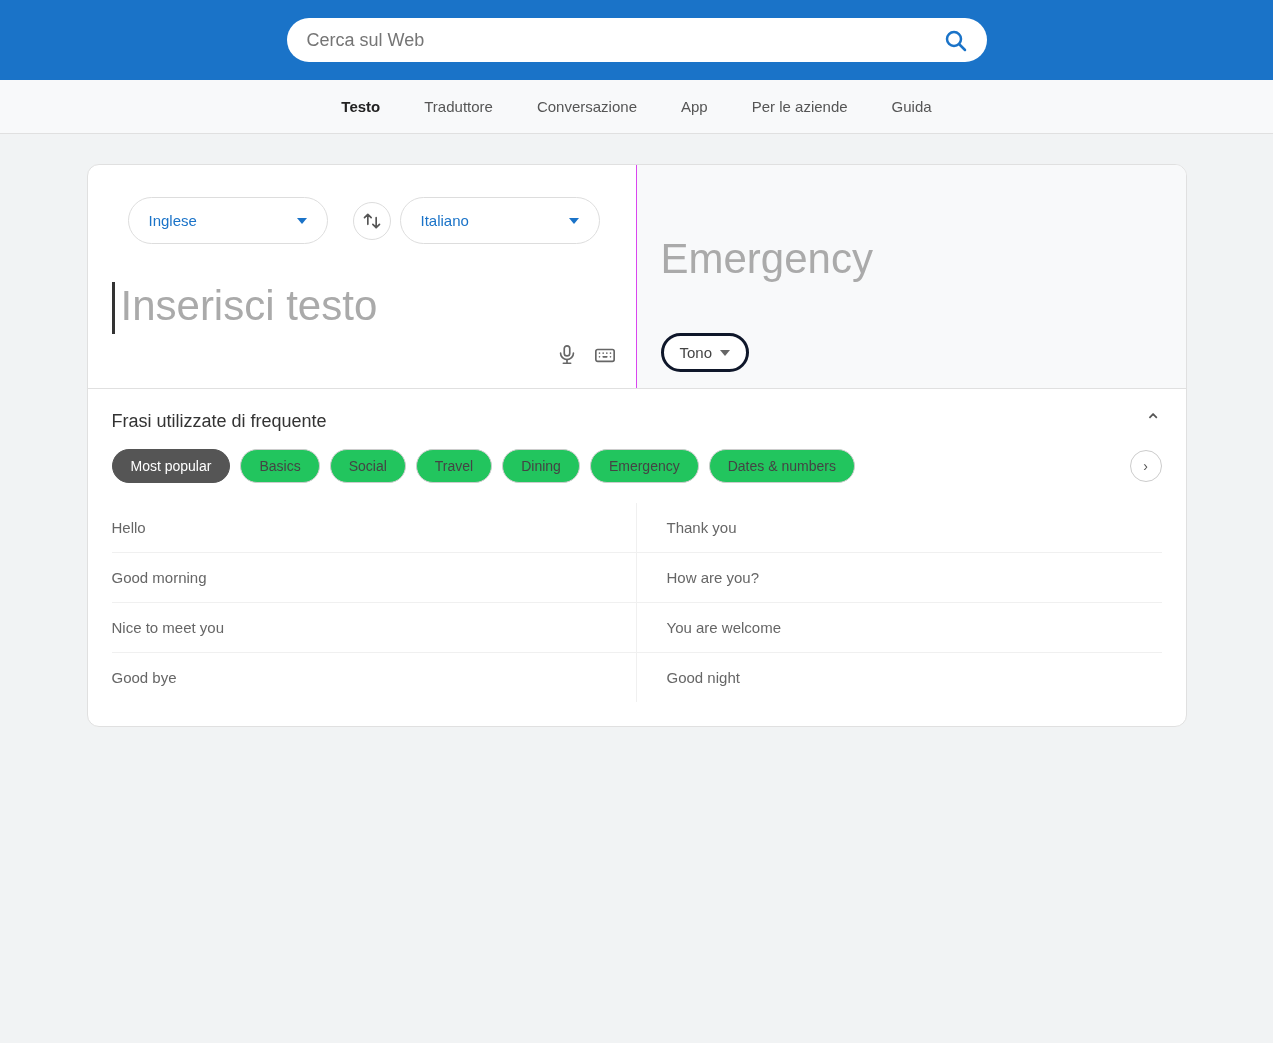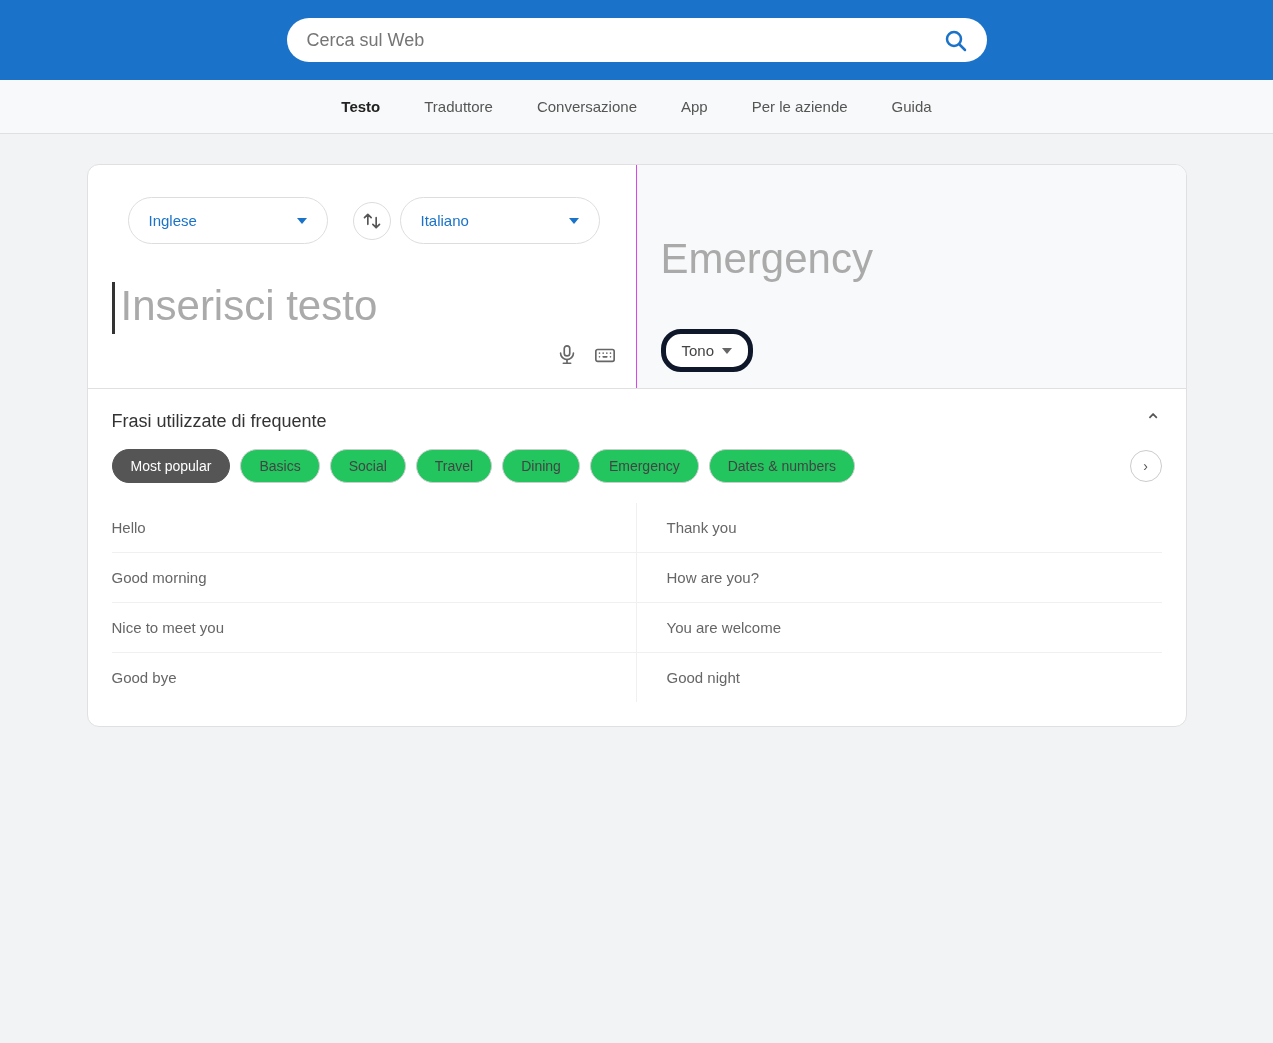--- a/index.html
+++ b/index.html
@@ -150,21 +150,21 @@
     }
     .pane-icon {
       color: #555;
       font-size: 22px;
       cursor: pointer;
     }
     .tono-btn {
       display: flex;
       align-items: center;
       gap: 8px;
-      border: 5px solid #0f172a;
+      border: 3px solid #0f172a;
       border-radius: 20px;
       padding: 8px 16px;
       font-size: 15px;
       color: #444;
       cursor: pointer;
       background: #fff;
       justify-content: space-between;
     }
 
     

